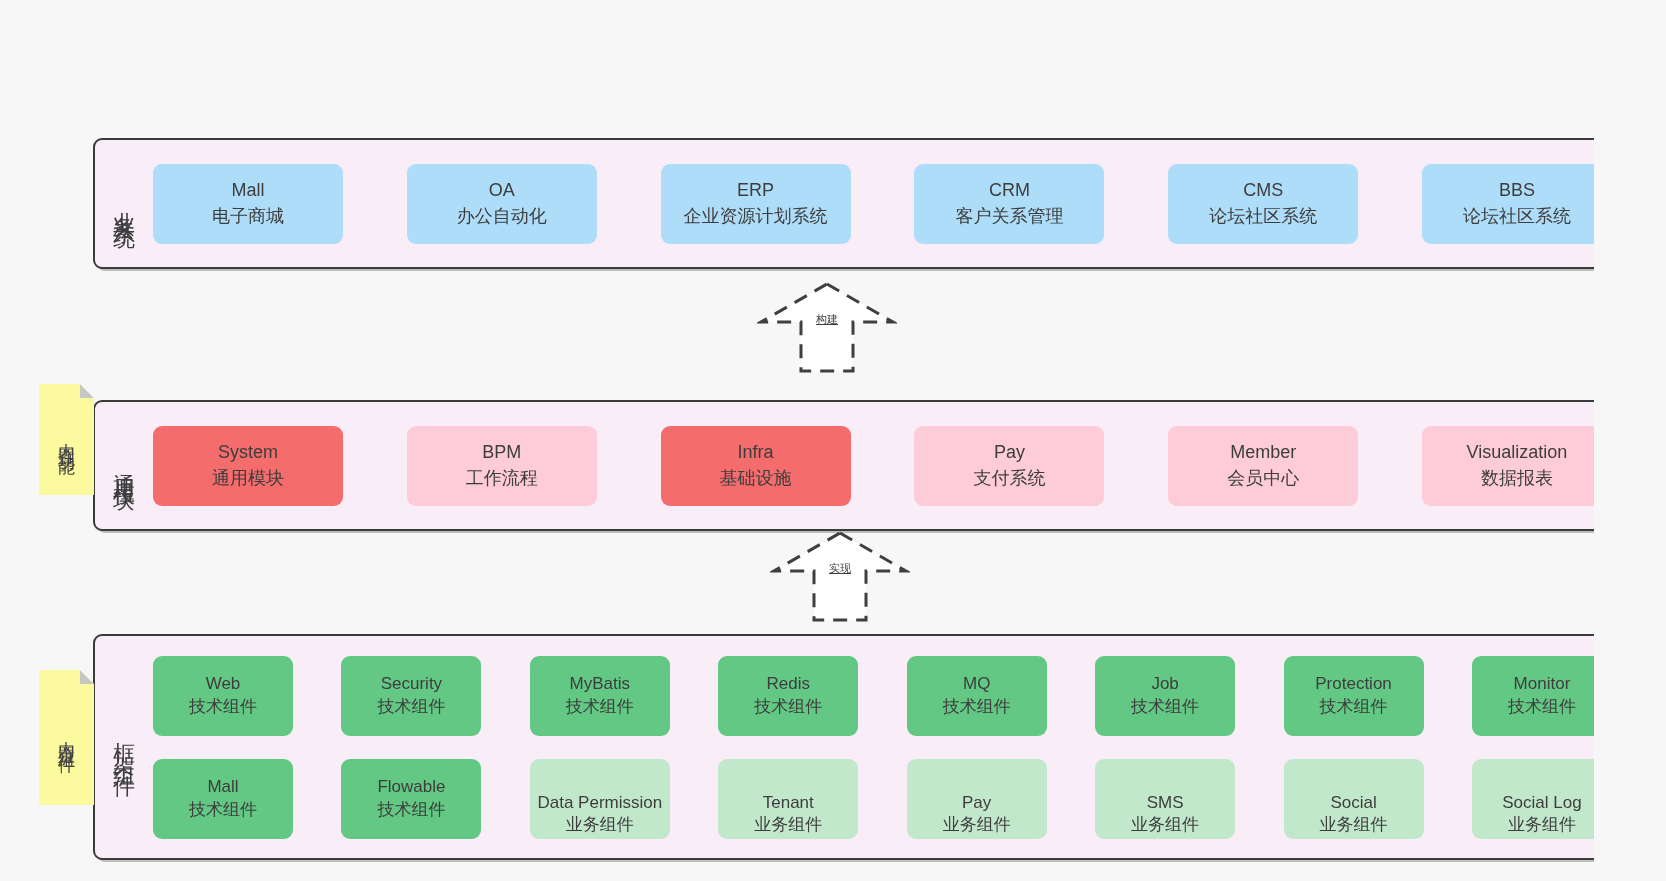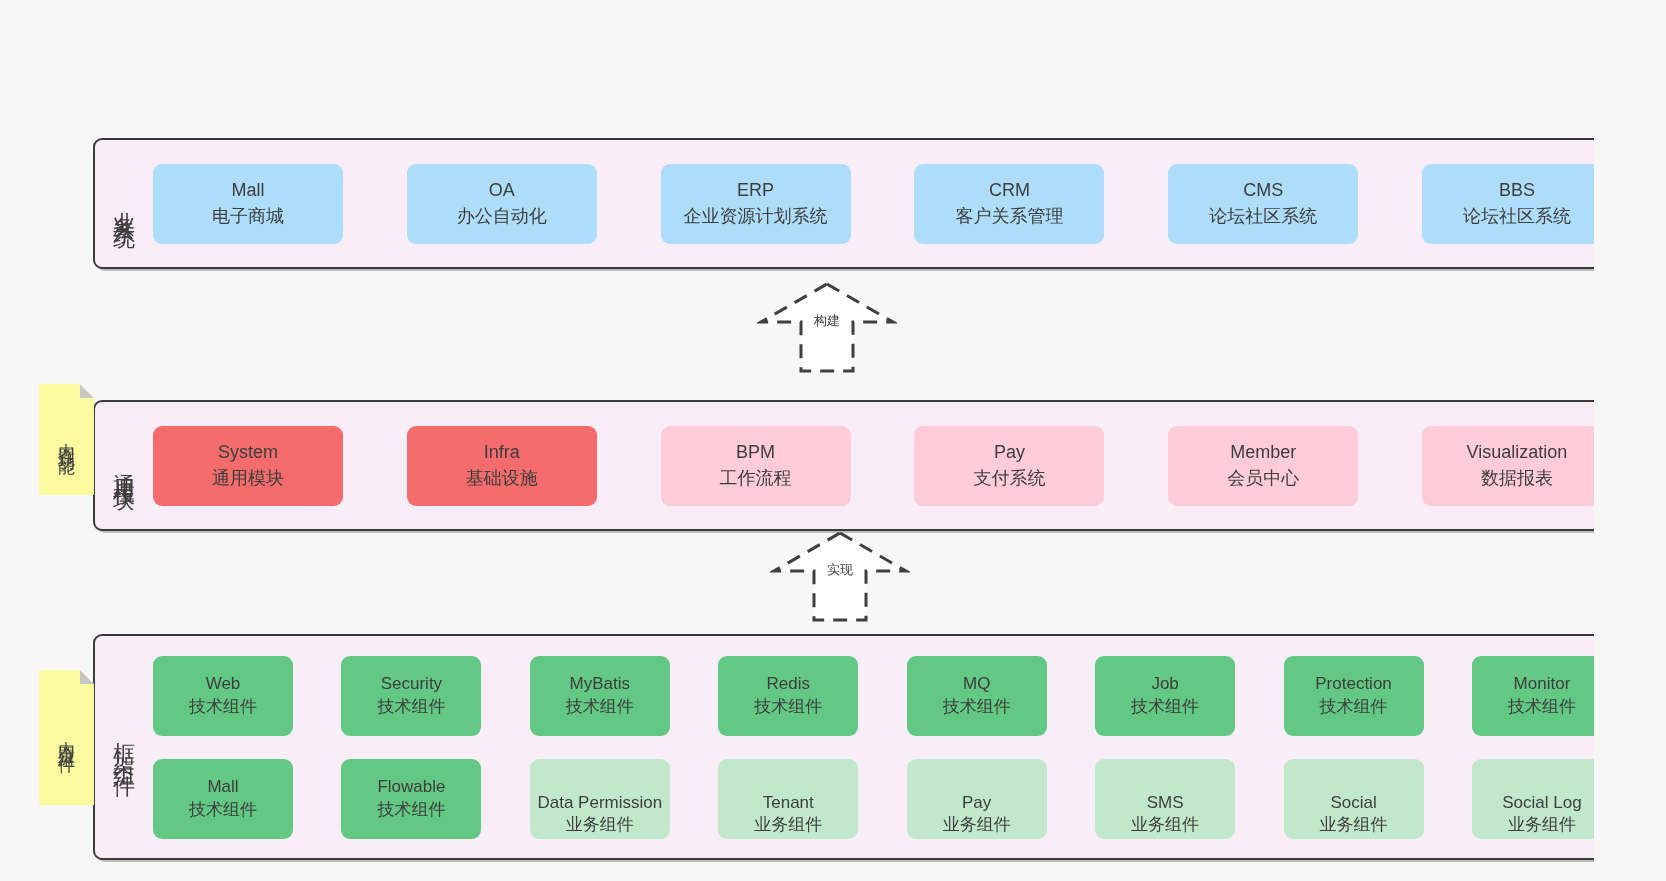--- a/index.html
+++ b/index.html
@@ -63,21 +63,21 @@
     writing-mode:vertical-rl;text-orientation:upright;
     font-size:17px;letter-spacing:5px;color:var(--text);
   }
 
   .arrow{position:absolute;width:140px;height:95px;}
   .arrow-1{left:757px;top:264px;}
   .arrow-2{left:770px;top:513px;}
   .arrow svg{display:block;width:100%;height:100%;}
   .arrow-label{
     position:absolute;left:50%;top:31px;transform:translateX(-50%);
-    background:#ffffff;padding:1px 4px;font-size:13px;color:var(--text);white-space:nowrap;
+    background:#ffffff;padding:1px 4px;font-size:11px;color:var(--text);white-space:nowrap;text-decoration:underline;
   }
 </style>
 </head>
 <body>
 
 <div class="stage">
 
   <section class="band band-1">
     <div class="band-label">业务系统</div>
     <div class="band-content">
@@ -115,27 +115,27 @@
     <div class="arrow-label">构建</div>
   </div>
 
   <section class="band band-2">
     <div class="band-label">通用模块</div>
     <div class="band-content">
       <div class="box red">
         <span>System</span>
         <span>通用模块</span>
       </div>
+      <div class="box pink">
+        <span>BPM</span>
+        <span>工作流程</span>
+      </div>
       <div class="box red">
         <span>Infra</span>
         <span>基础设施</span>
-      </div>
-      <div class="box pink">
-        <span>BPM</span>
-        <span>工作流程</span>
       </div>
       <div class="box pink">
         <span>Pay</span>
         <span>支付系统</span>
       </div>
       <div class="box pink">
         <span>Member</span>
         <span>会员中心</span>
       </div>
       <div class="box pink">

